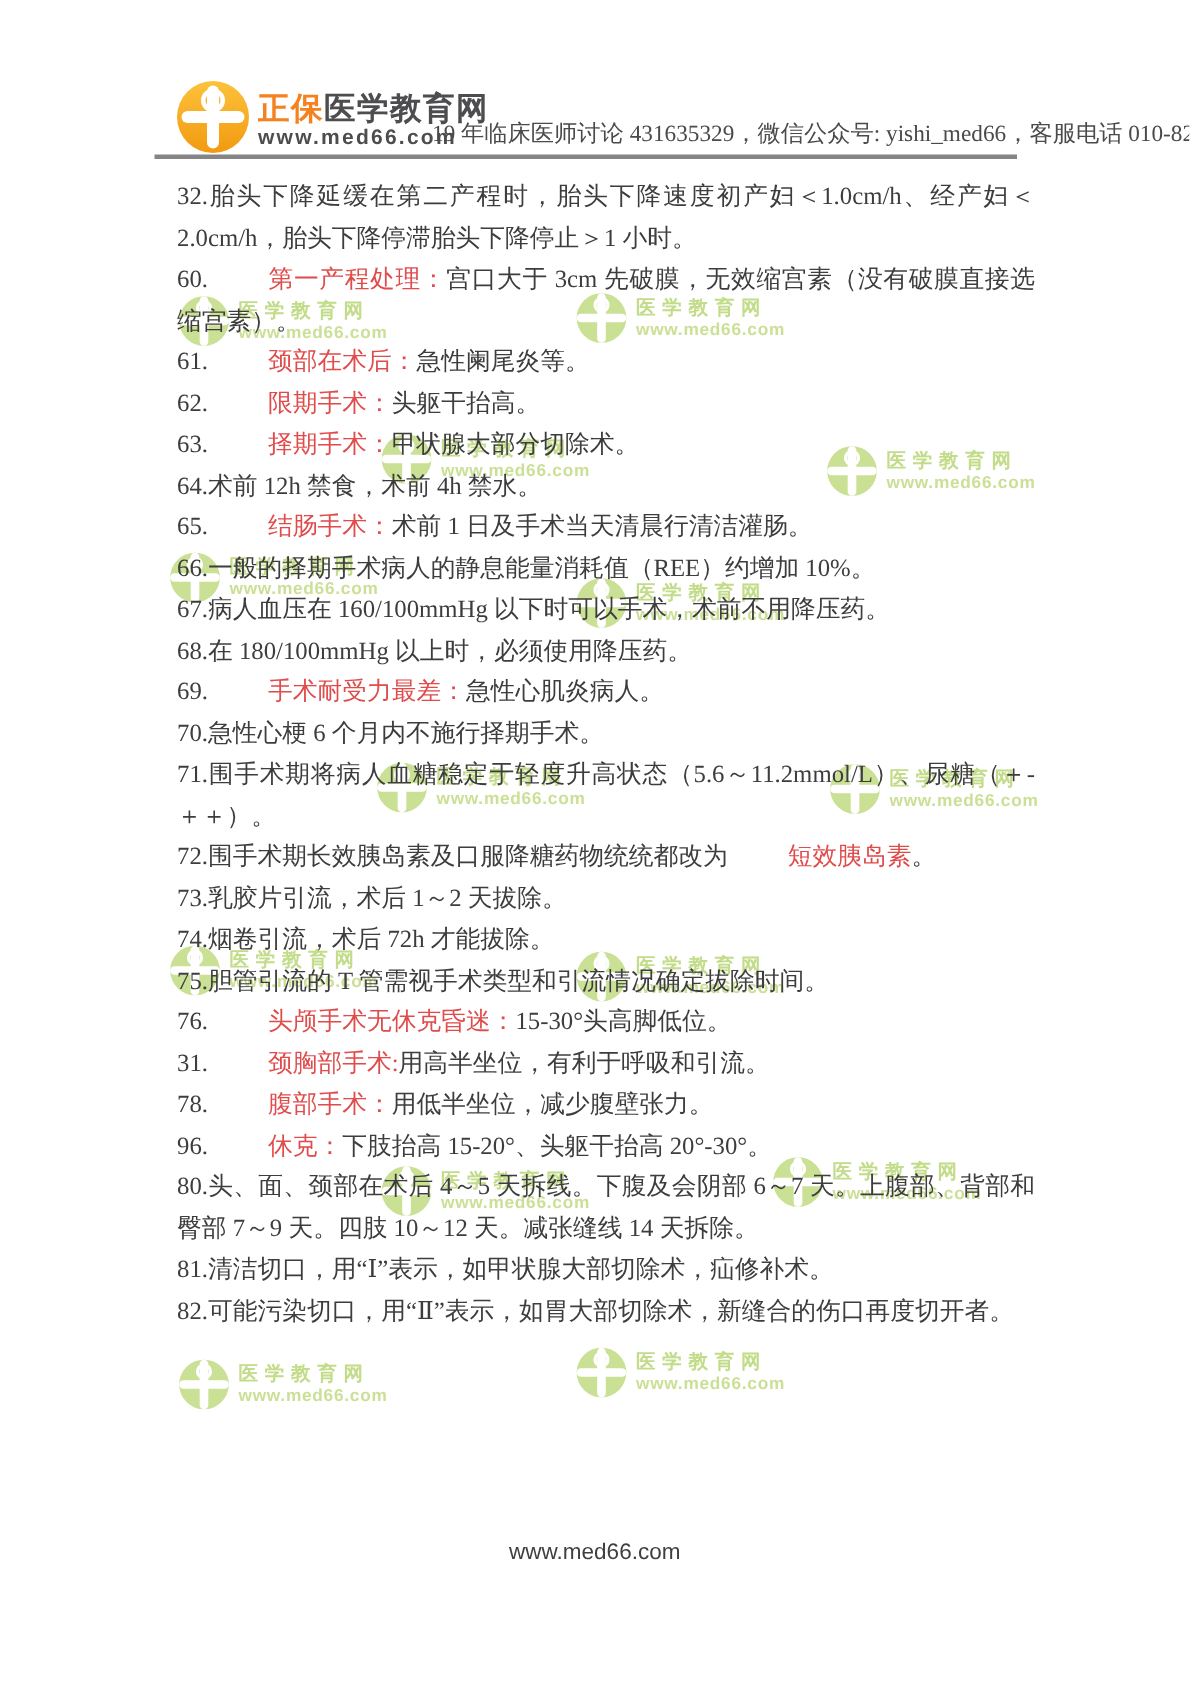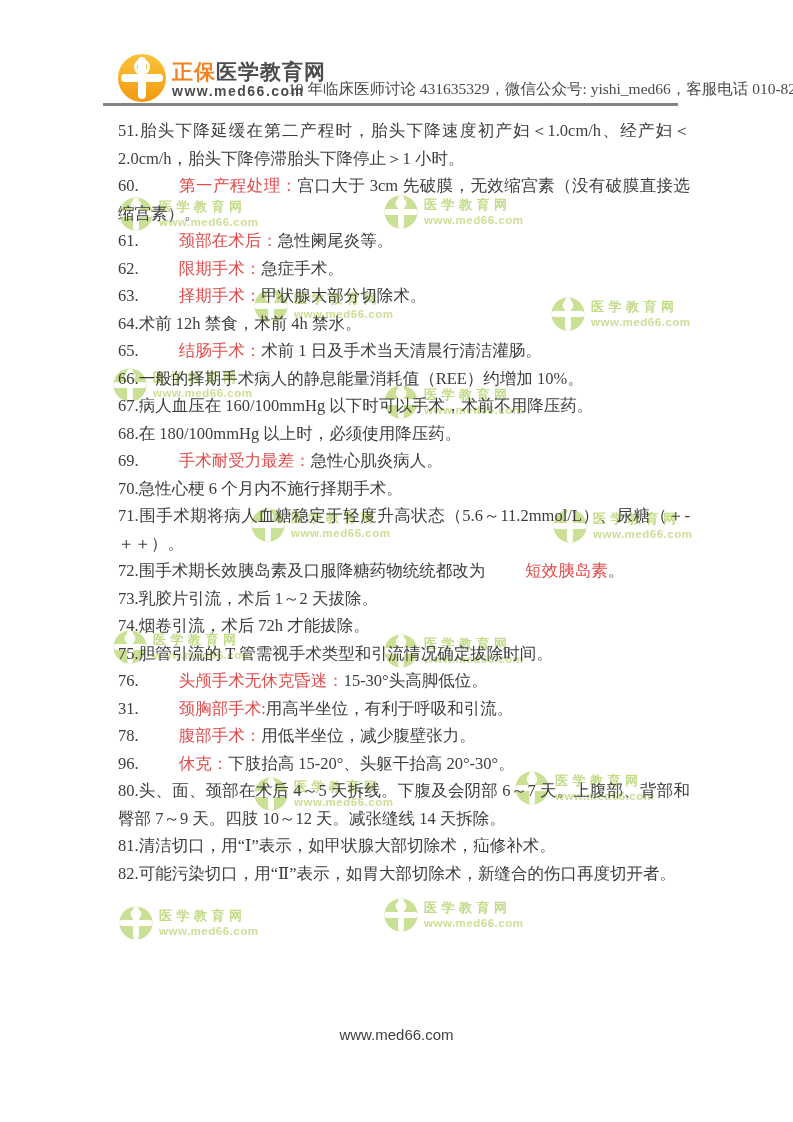--- a/index.html
+++ b/index.html
@@ -234,24 +234,24 @@
           <circle cx="25" cy="13" r="6" fill="none" stroke="#ffffff" stroke-width="3"></circle>
         </svg>
         <div class="wm-lines">
           <span class="wm-title">医学教育网</span>
           <span class="wm-url">www.med66.com</span>
         </div>
       </div>
     </div>
 
   <div class="content" id="notes-list">
-      <p class="item"><span>51.胎头下降延缓在第二产程时，胎头下降速度初产妇＜1.0cm/h、经产妇＜2.0cm/h，胎头下降停滞胎头下降停止＞1 小时。</span></p>
+      <p class="item"><span>32.胎头下降延缓在第二产程时，胎头下降速度初产妇＜1.0cm/h、经产妇＜2.0cm/h，胎头下降停滞胎头下降停止＞1 小时。</span></p>
       <p class="item"><span>60.</span><span class="red">第一产程处理：</span><span>宫口大于 3cm 先破膜，无效缩宫素（没有破膜直接选缩宫素）。</span></p>
       <p class="item"><span>61.</span><span class="red">颈部在术后：</span><span>急性阑尾炎等。</span></p>
-      <p class="item"><span>62.</span><span class="red">限期手术：</span><span>急症手术。</span></p>
+      <p class="item"><span>62.</span><span class="red">限期手术：</span><span>头躯干抬高。</span></p>
       <p class="item"><span>63.</span><span class="red">择期手术：</span><span>甲状腺大部分切除术。</span></p>
       <p class="item"><span>64.术前 12h 禁食，术前 4h 禁水。</span></p>
       <p class="item"><span>65.</span><span class="red">结肠手术：</span><span>术前 1 日及手术当天清晨行清洁灌肠。</span></p>
       <p class="item"><span>66.一般的择期手术病人的静息能量消耗值（REE）约增加 10%。</span></p>
       <p class="item"><span>67.病人血压在 160/100mmHg 以下时可以手术，术前不用降压药。</span></p>
       <p class="item"><span>68.在 180/100mmHg 以上时，必须使用降压药。</span></p>
       <p class="item"><span>69.</span><span class="red">手术耐受力最差：</span><span>急性心肌炎病人。</span></p>
       <p class="item"><span>70.急性心梗 6 个月内不施行择期手术。</span></p>
       <p class="item"><span>71.围手术期将病人血糖稳定于轻度升高状态（5.6～11.2mmol/L）、尿糖（＋-＋＋）。</span></p>
       <p class="item"><span>72.围手术期长效胰岛素及口服降糖药物统统都改为</span><span class="red">短效胰岛素</span><span>。</span></p>

